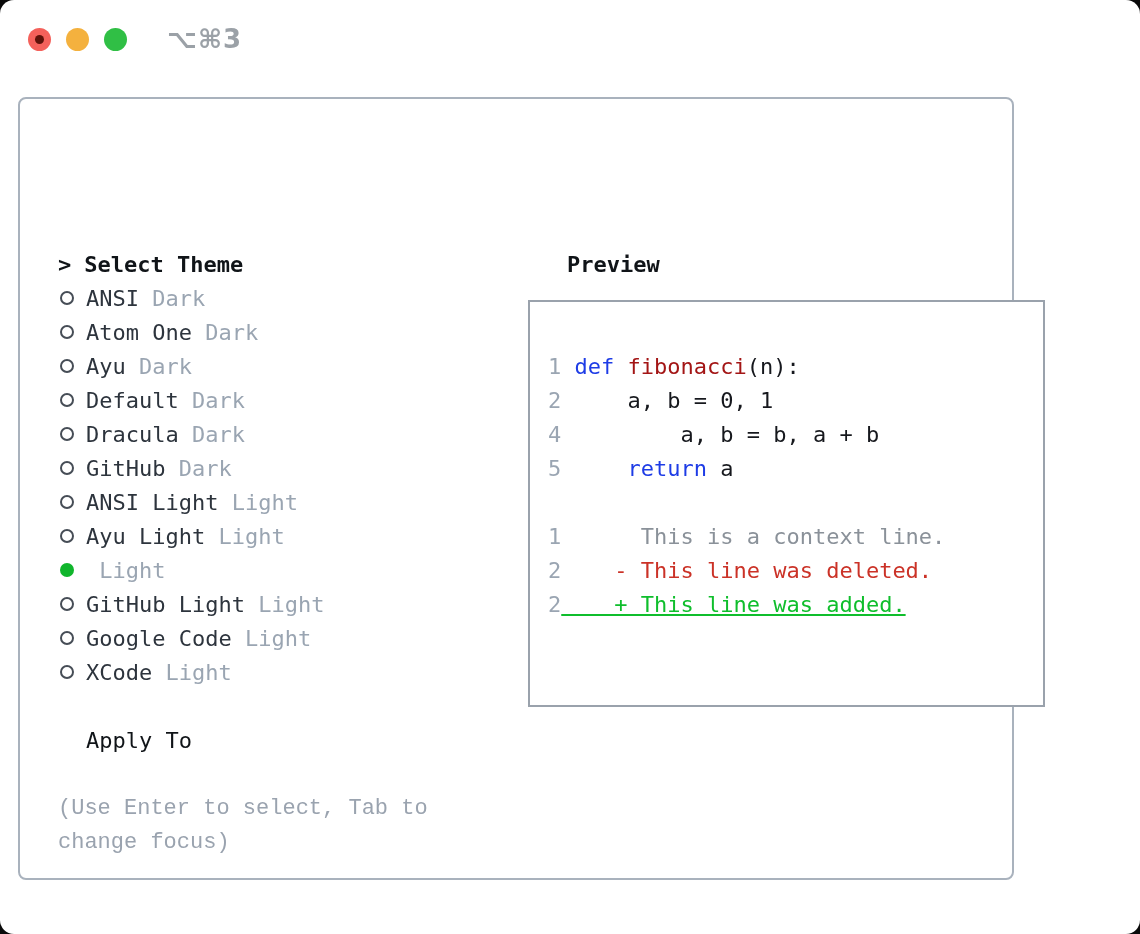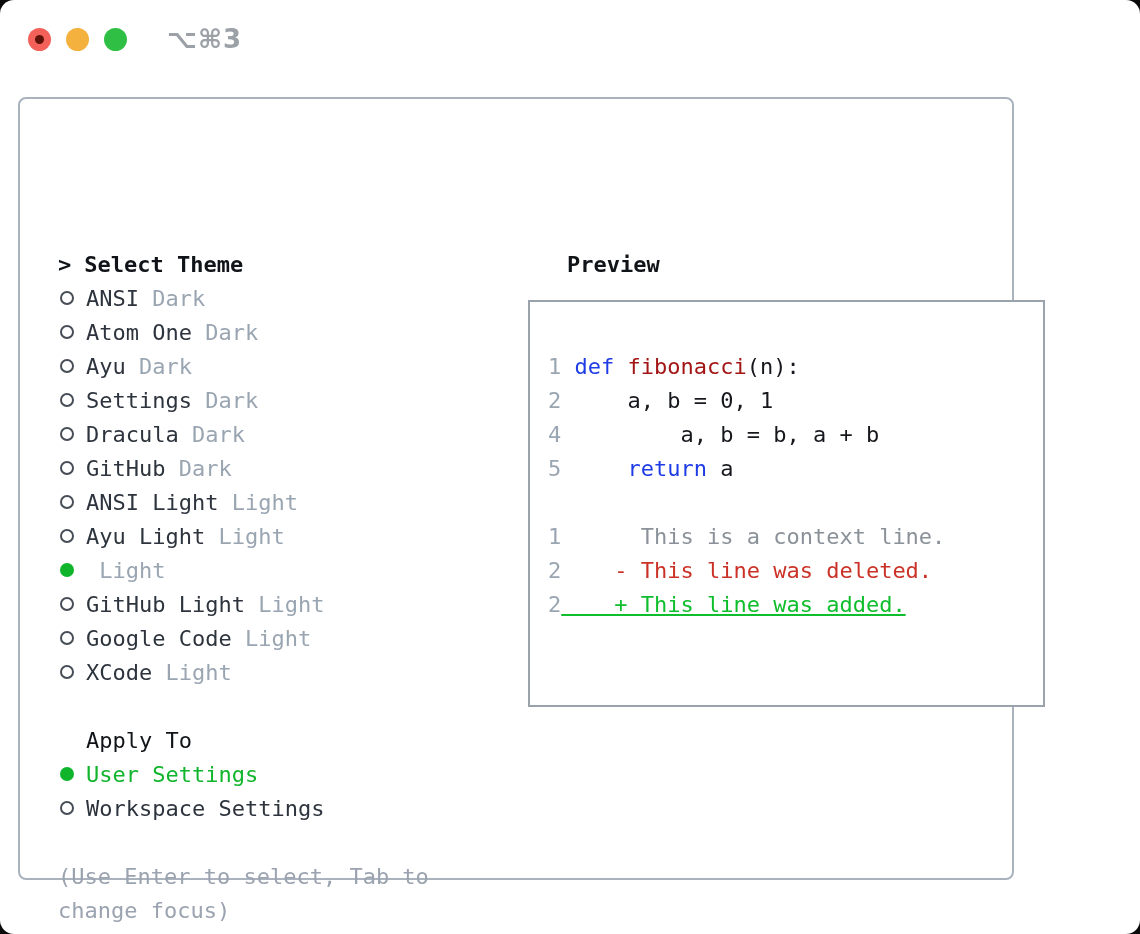--- a/index.html
+++ b/index.html
@@ -42,21 +42,21 @@
   .bullet{
     box-sizing:border-box;width:14px;height:14px;border-radius:50%;
     border:2px solid #464d56;margin:0 12px 0 2px;flex:0 0 auto;background:transparent;
   }
   .bullet.sel{border:none;background:var(--green);}
   .item .name{color:var(--dark);}
   .item.selected .name{color:var(--green);}
   .item .tag{color:var(--muted);}
   .apply-header{padding-left:28px;color:#101418;}
   .help{color:var(--help);}
-  .help .row{align-items:center;}
+  .help .row{align-items:center;font-family:Liberation Mono, monospace;}
   
   .preview-title{
     position:absolute;left:502px;top:148px;height:34px;display:flex;align-items:center;
     font-size:22px;font-weight:700;color:#101418;margin-left:45px;
   }
   .preview-box{
     position:absolute;left:508px;top:201px;width:517px;height:407px;
     box-sizing:border-box;border:2px solid #9aa2ac;background:#fff;overflow:hidden;
   }
   .codewrap{padding:48px 0 0 18px;font-size:22px;line-height:34px;}
@@ -87,39 +87,35 @@
 
     <div class="leftcol">
       <div class="row header">
         <span class="prompt">&gt;</span><span>Select Theme</span>
       </div>
 
       <div id="theme-list">
           <div class="row item"><span class="bullet"></span><span class="name">ANSI</span><span class="tag"> Dark</span></div>
           <div class="row item"><span class="bullet"></span><span class="name">Atom One</span><span class="tag"> Dark</span></div>
           <div class="row item"><span class="bullet"></span><span class="name">Ayu</span><span class="tag"> Dark</span></div>
-          <div class="row item"><span class="bullet"></span><span class="name">Settings</span><span class="tag"> Dark</span></div>
+          <div class="row item"><span class="bullet"></span><span class="name">Default</span><span class="tag"> Dark</span></div>
           <div class="row item"><span class="bullet"></span><span class="name">Dracula</span><span class="tag"> Dark</span></div>
           <div class="row item"><span class="bullet"></span><span class="name">GitHub</span><span class="tag"> Dark</span></div>
           <div class="row item"><span class="bullet"></span><span class="name">ANSI Light</span><span class="tag"> Light</span></div>
           <div class="row item"><span class="bullet"></span><span class="name">Ayu Light</span><span class="tag"> Light</span></div>
           <div class="row item selected"><span class="bullet sel"></span><span class="tag"> Light</span></div>
           <div class="row item"><span class="bullet"></span><span class="name">GitHub Light</span><span class="tag"> Light</span></div>
           <div class="row item"><span class="bullet"></span><span class="name">Google Code</span><span class="tag"> Light</span></div>
           <div class="row item"><span class="bullet"></span><span class="name">XCode</span><span class="tag"> Light</span></div>
         </div>
 
       <div class="spacer"></div>
 
       <div class="row apply-header">Apply To</div>
 
-      <div id="apply-list">
-          <div class="row item selected"><span class="bullet sel"></span><span class="name">User Settings</span></div>
-          <div class="row item"><span class="bullet"></span><span class="name">Workspace Settings</span></div>
-        </div>
 
       <div class="spacer"></div>
 
       <div class="help">
         <div class="row">(Use Enter to select, Tab to</div>
         <div class="row">change focus)</div>
       </div>
     </div>
 
     <div class="preview-title">Preview</div>

